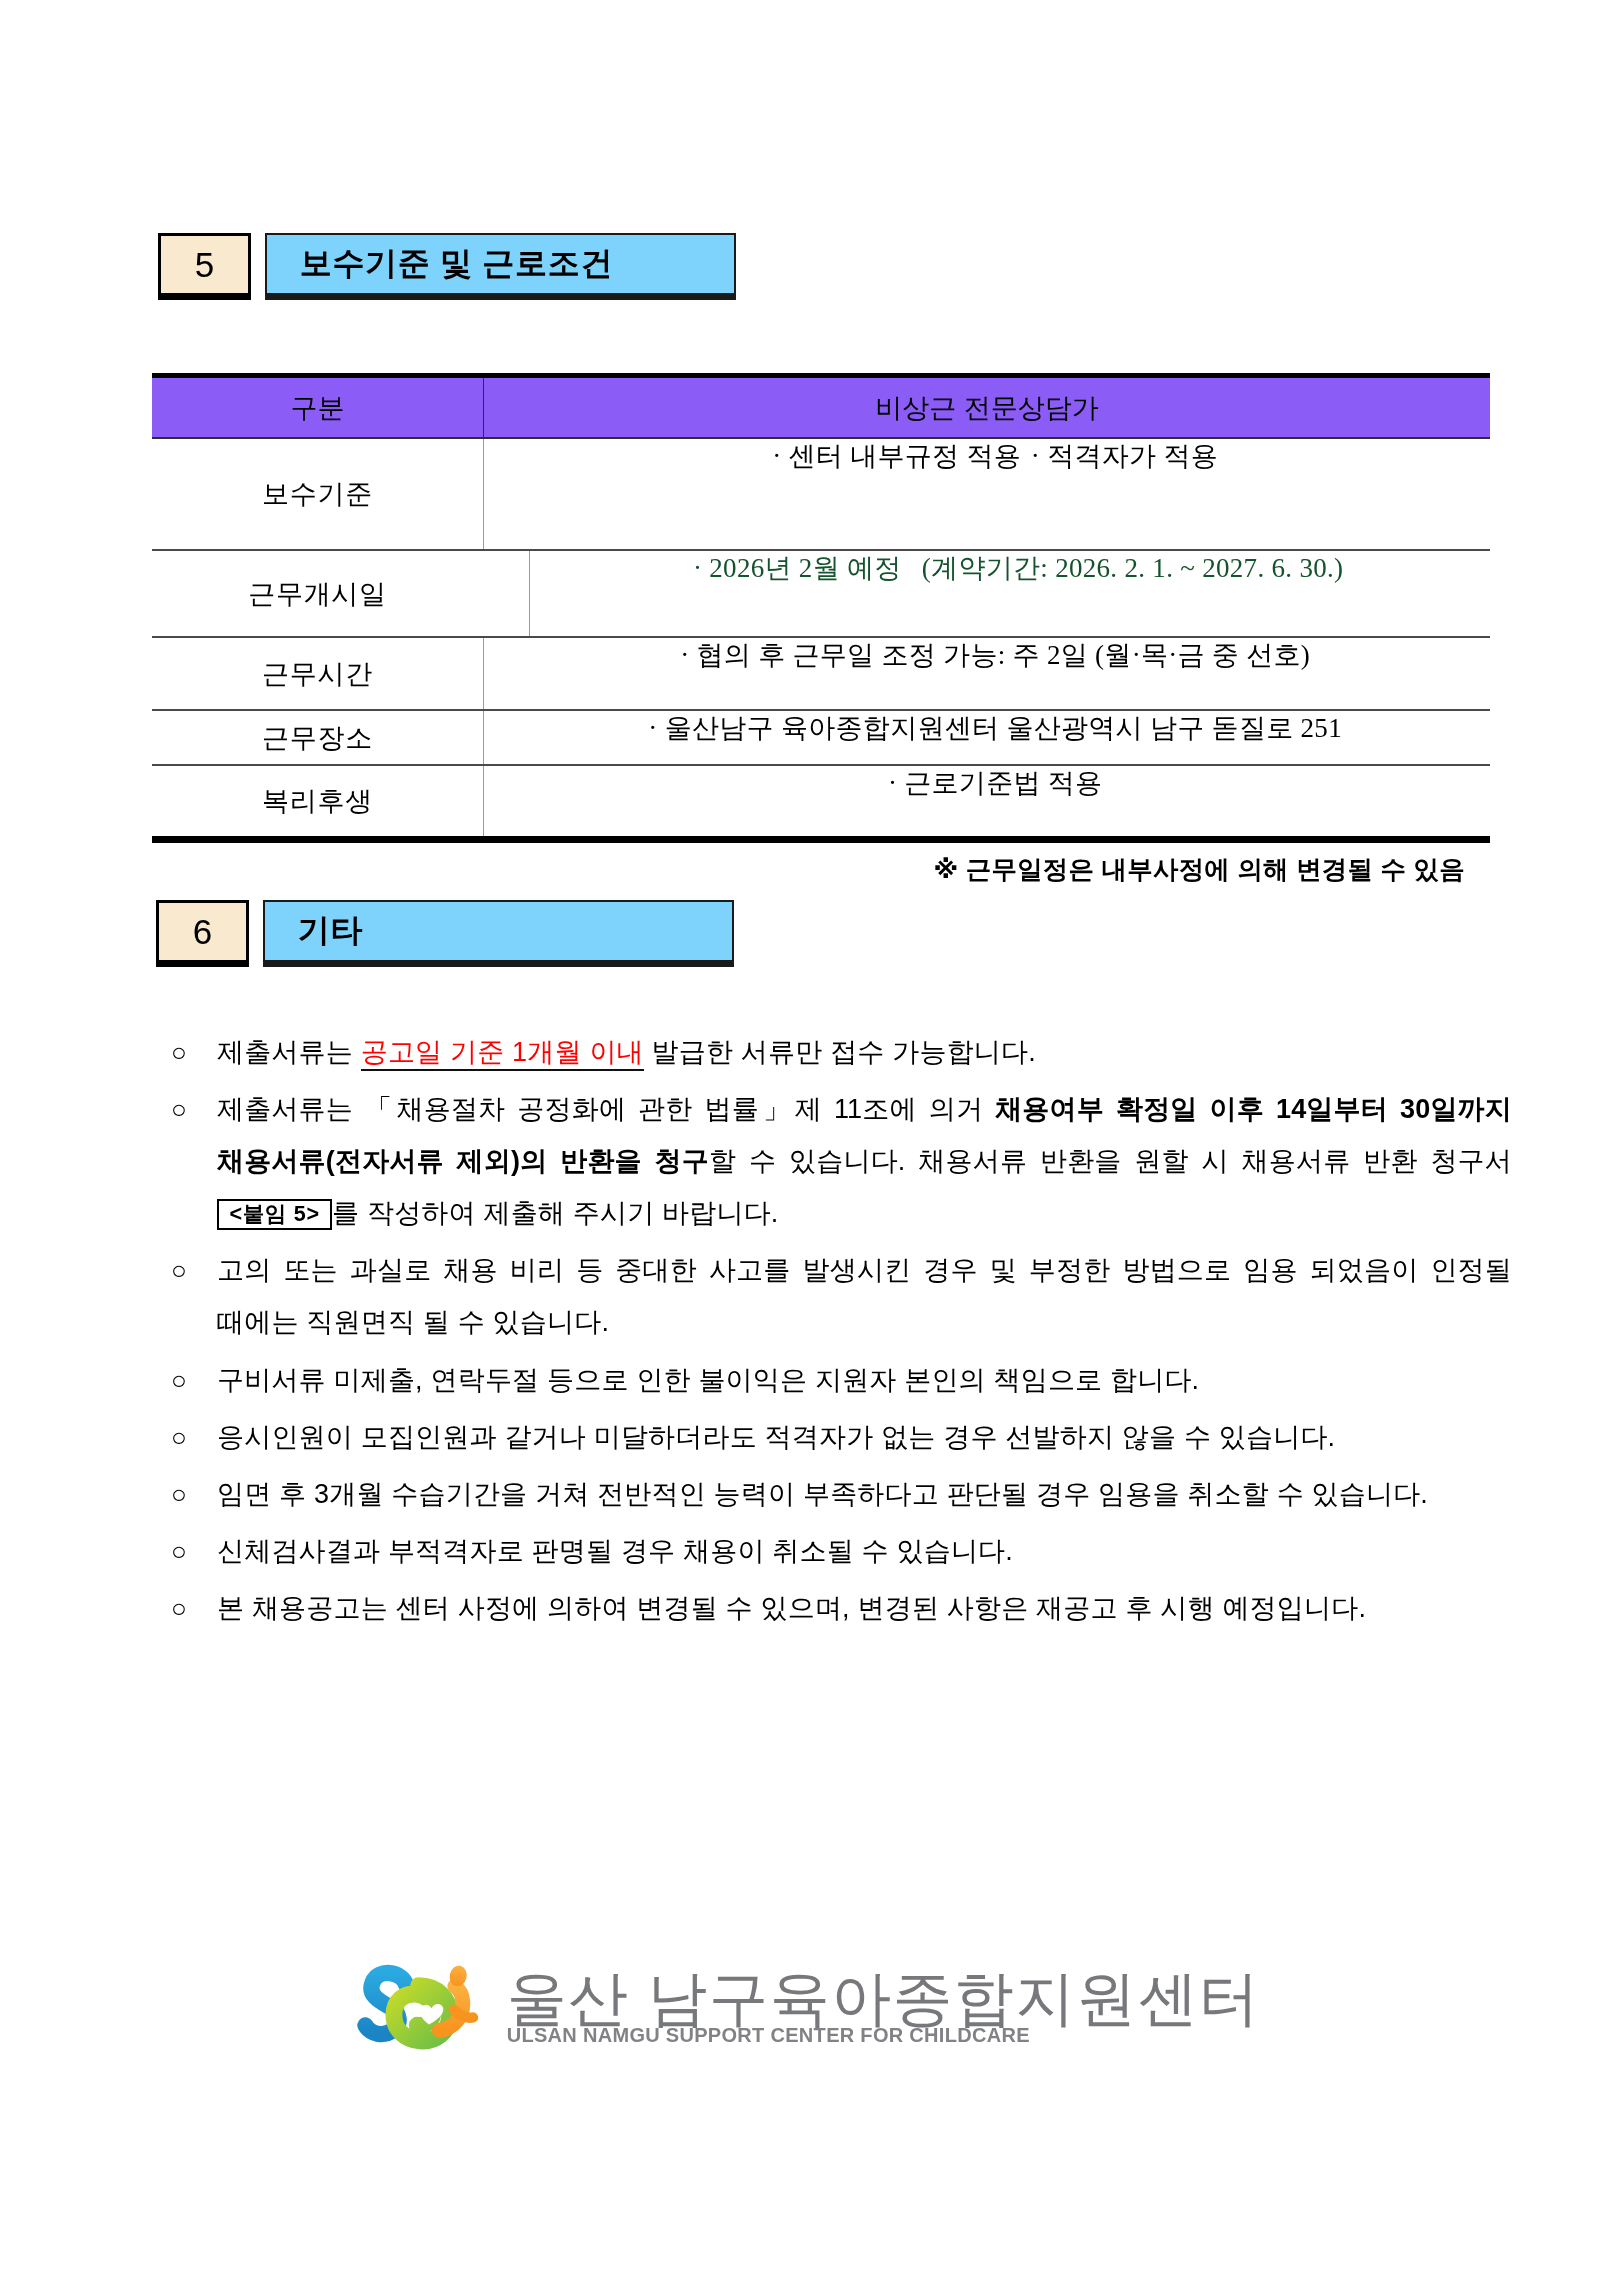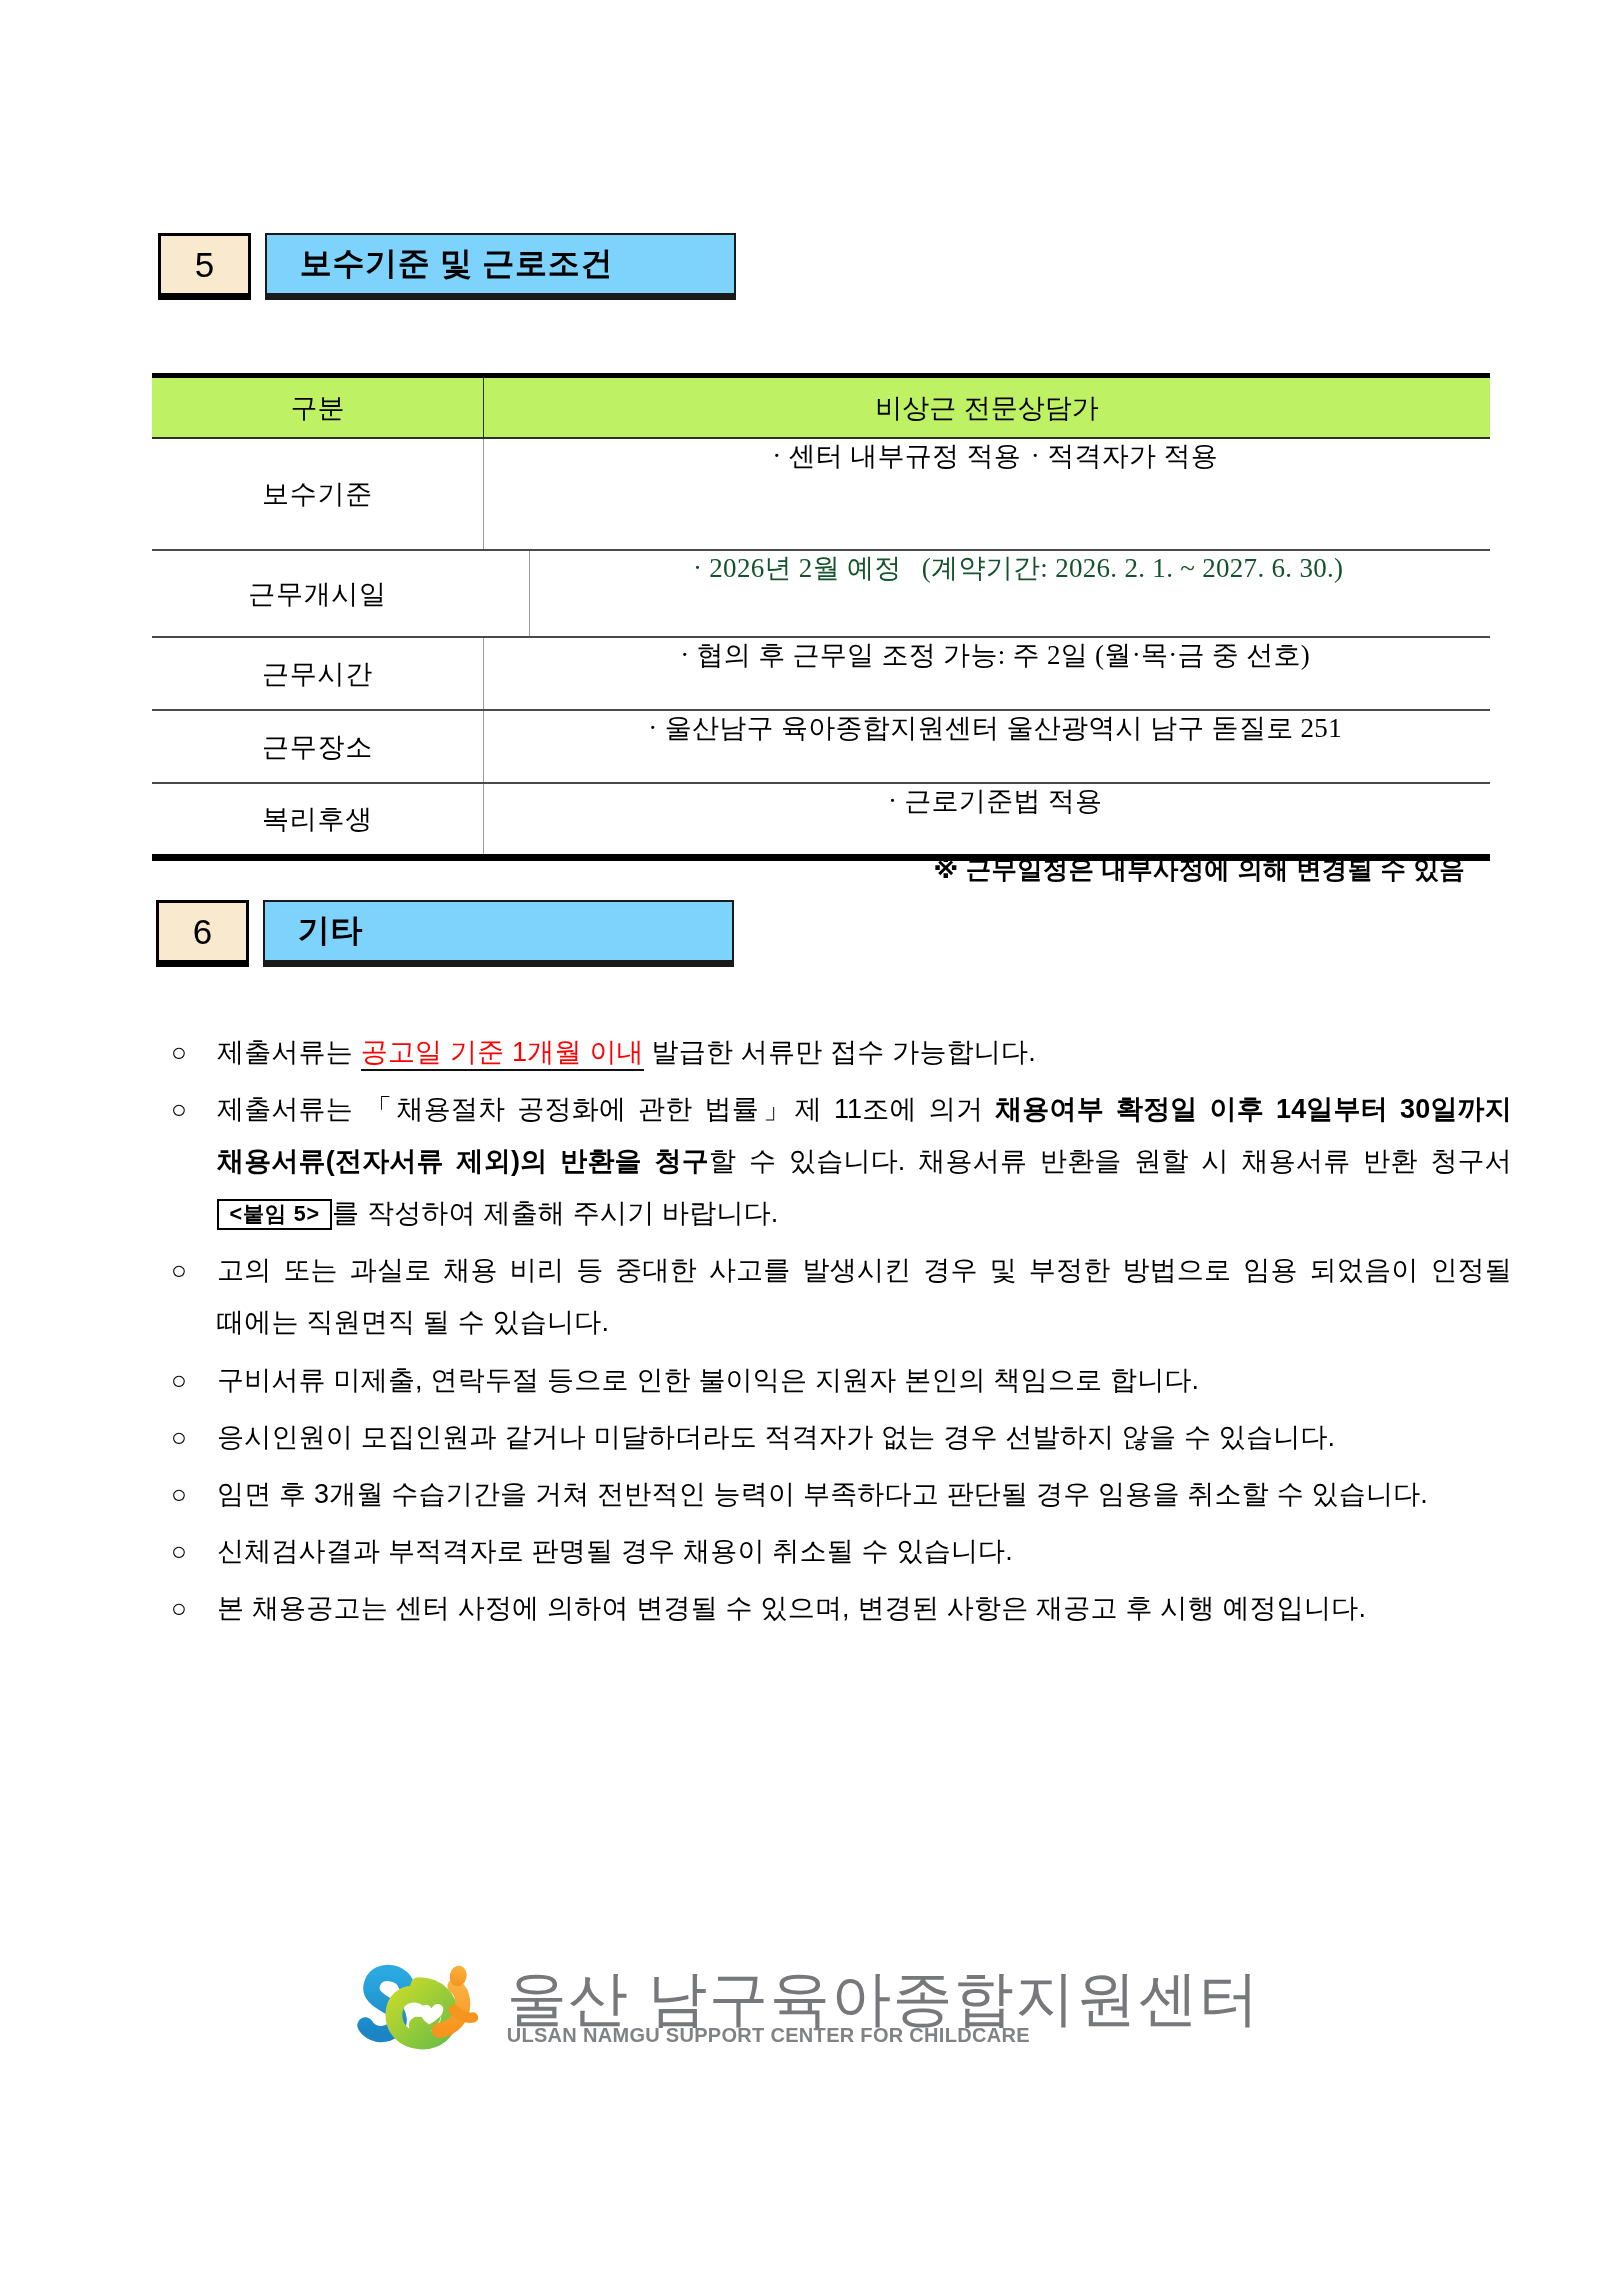--- a/index.html
+++ b/index.html
@@ -36,33 +36,33 @@
     font-size:32px; font-weight:700; letter-spacing:0.7px;
   }
 
   
   #cond-table {
     position:absolute; left:152px; top:373px; width:1338px;
     border-top:5.9px solid #000;
     border-bottom:7.2px solid #000;
   }
   .t-header {
-    height:61px; background:#bef264;
+    height:61px; background:#8b5cf6;
     display:flex;
     border-bottom:2px solid #2e2e2e;
     font-size:27px;
   }
   .t-h1 { width:331px; display:flex; align-items:center; justify-content:center; }
   .t-h2 { flex:1; display:flex; align-items:center; justify-content:center; border-left:1.3px solid #2e2e2e; }
   .t-row { display:flex; }
   .t-row + .t-row { border-top:2px solid #4a4a4a; }
   .t-row:nth-child(1) { height:110px; }
   .t-row:nth-child(2) { height:87px;gap:46px; }
   .t-row:nth-child(3) { height:73px; }
-  .t-row:nth-child(4) { height:73px; }
+  .t-row:nth-child(4) { height:55px; }
   .t-row:nth-child(5) { height:72px; }
   .t-col1 {
     width:331px; display:flex; align-items:center; justify-content:center;
     font-size:27px; letter-spacing:0.7px;
   }
   .t-col2 {
     flex:1; border-left:1.3px solid #9a9a9a;
     display:flex; flex-direction:row; justify-content:center;
     padding-left:16.3px; gap:9.8px;
     font-size:27px;

